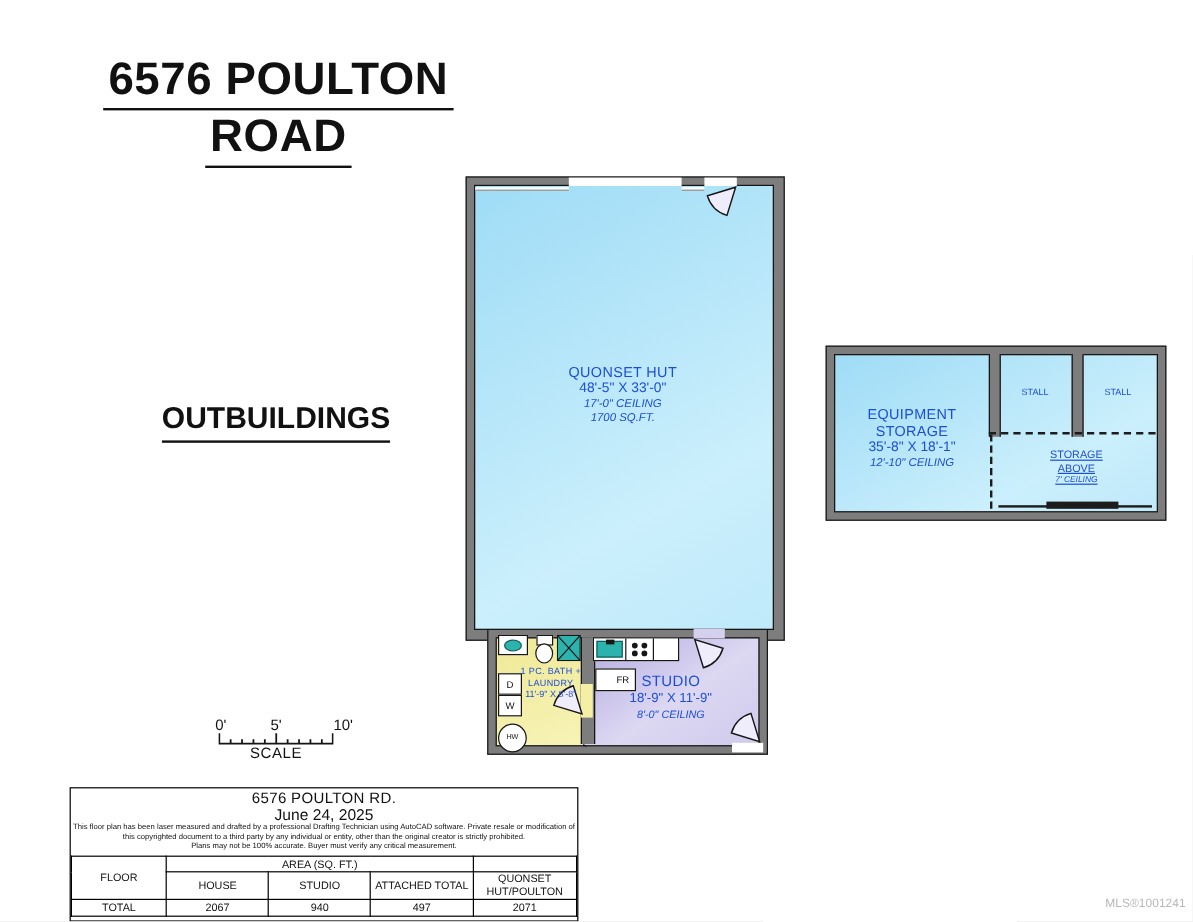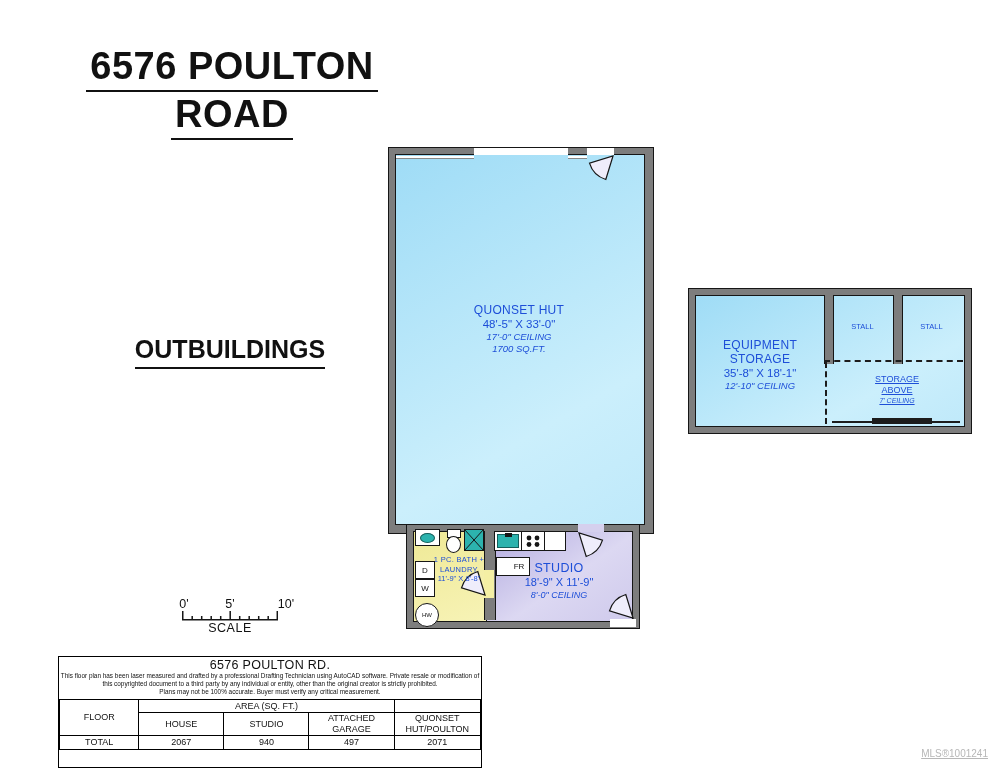--- a/index.html
+++ b/index.html
@@ -43,21 +43,21 @@
   
   .info-box{left:14px;top:656px;width:424px;height:112px;border:1.5px solid #000;
     box-sizing:border-box;background:#fff;margin-left:44px;}
   .info-address{margin-top:1px;text-align:center;font-size:12.5px;line-height:14px;letter-spacing:.3px;}
   .info-date{text-align:center;font-size:13px;line-height:14px;}
   .info-disc{text-align:center;font-size:6.4px;line-height:8px;white-space:nowrap;}
   table.area{border-collapse:collapse;width:100%;table-layout:fixed;margin-top:3px;}
   table.area td{border:1px solid #000;text-align:center;font-size:9px;padding:0;line-height:11px;}
   td.c0{width:18.6%;} td.c1{width:19.3%;} td.c2{width:20.8%;} td.c3{width:21%;} td.c4{width:20.3%;}
   tr.r1 td{height:12px;} tr.r2 td{height:17px;} tr.r3 td{height:13px;}
-  .mls{left:898px;top:748px;width:90px;text-align:right;font-size:10px;color:#b7b7b7;z-index:4;text-decoration:underline;}
+  .mls{left:898px;top:748px;width:90px;text-align:right;font-size:10px;color:#b7b7b7;z-index:4;}
   .teal{background:var(--fixture-teal,#2cb3ae);}
 </style>
 </head>
 <body>
 
 <div id="canvas">
 
   <div class="abs page-title">
     <div><span class="u">6576 POULTON</span></div>
     <div><span class="u">ROAD</span></div>
@@ -177,34 +177,35 @@
   <div class="abs scale-num" style="left:174px;top:597px;width:20px;">0'</div>
   <div class="abs scale-num" style="left:220px;top:597px;width:20px;">5'</div>
   <div class="abs scale-num" style="left:274px;top:597px;width:24px;">10'</div>
   <svg class="abs" style="left:182px;top:610px;z-index:4;" width="96" height="11" viewBox="0 0 96 11">
     <path d="M0.75,1 V10 M10.2,6 V10 M19.7,6 V10 M29.2,6 V10 M38.7,6 V10 M48.2,1 V10 M57.7,6 V10 M67.2,6 V10 M76.7,6 V10 M86.2,6 V10 M95.3,1 V10 M0,9.7 H96" stroke="#161616" stroke-width="1.5" fill="none"></path>
   </svg>
   <div class="abs scale-word" style="left:182px;top:621px;width:96px;">SCALE</div>
 
   <div class="abs info-box">
     <div class="info-address">6576 POULTON RD.</div>
+    <div class="info-date">June 24, 2025</div>
     <div class="info-disc">This floor plan has been laser measured and drafted by a professional Drafting Technician using AutoCAD software. Private resale or modification of</div>
     <div class="info-disc">this copyrighted document to a third party by any individual or entity, other than the original creator is strictly prohibited.</div>
     <div class="info-disc">Plans may not be 100% accurate.  Buyer must verify any critical measurement.</div>
     <table class="area">
       <tbody>
           <tr class="r1">
         <td class="c0" rowspan="2">FLOOR</td>
         <td colspan="3">AREA (SQ. FT.)</td>
         <td class="c4"></td>
       </tr>
       <tr class="r2">
         <td class="c1">HOUSE</td>
         <td class="c2">STUDIO</td>
-        <td class="c3">ATTACHED GARAGE</td>
+        <td class="c3">ATTACHED TOTAL</td>
         <td class="c4">QUONSET HUT/POULTON</td>
       </tr>
       <tr class="r3">
         <td>TOTAL</td>
         <td>2067</td>
         <td>940</td>
         <td>497</td>
         <td>2071</td>
       </tr>
     </tbody>

